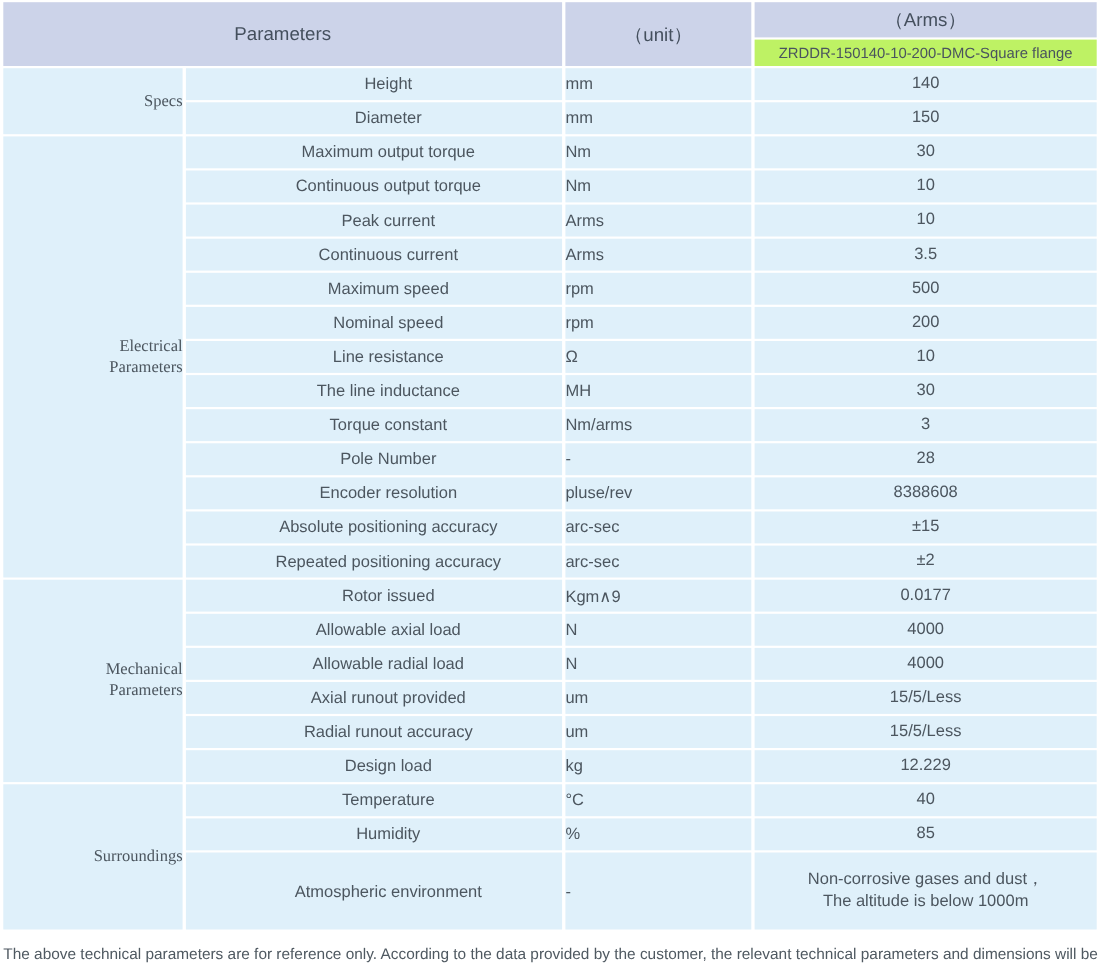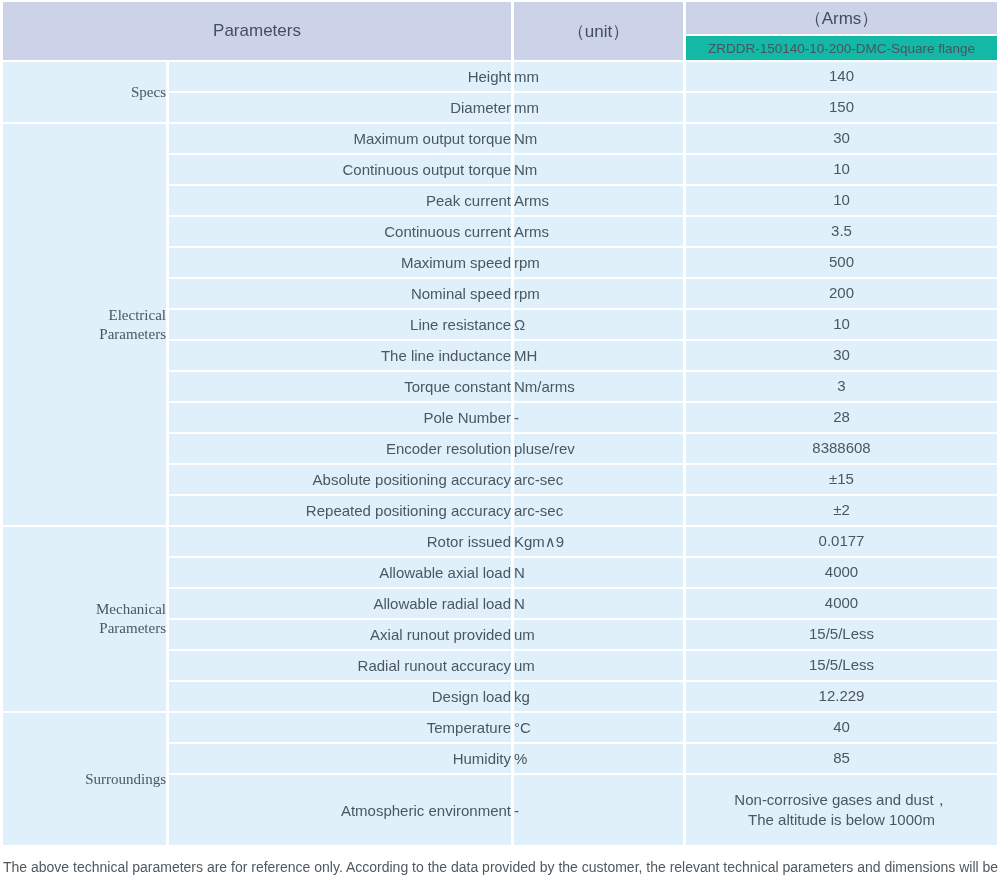--- a/index.html
+++ b/index.html
@@ -35,41 +35,41 @@
   
   th.hmain {
     background: #ccd3e9;
     font-size: 17px;
     color: #444f5d;
     height: 31px;
     text-align: center;
   }
   th.hspan { height: 58px; }
   th.hsub {
-    background: #14b8a6;
+    background: #bef264;
     font-size: 13.5px;
     color: #4a545e;
     height: 23px;
     text-align: center;
     font-weight: 400;
   }
   
   td {
     background: #dff0fa;
     font-size: 15px;
     height: 29px;
   }
   td.group {
     text-align: right;
     white-space: pre-line;
     line-height: 1.25;
     font-family: Liberation Serif, serif;
   }
   td.param {
-    text-align: right;
+    text-align: center;
     padding-left: 26px;
   }
   td.unit { }
   td.value {
     text-align: center;
     white-space: pre-line;
     line-height: 1.35;
   }
   tr.tall td { height: 70px; }
 

